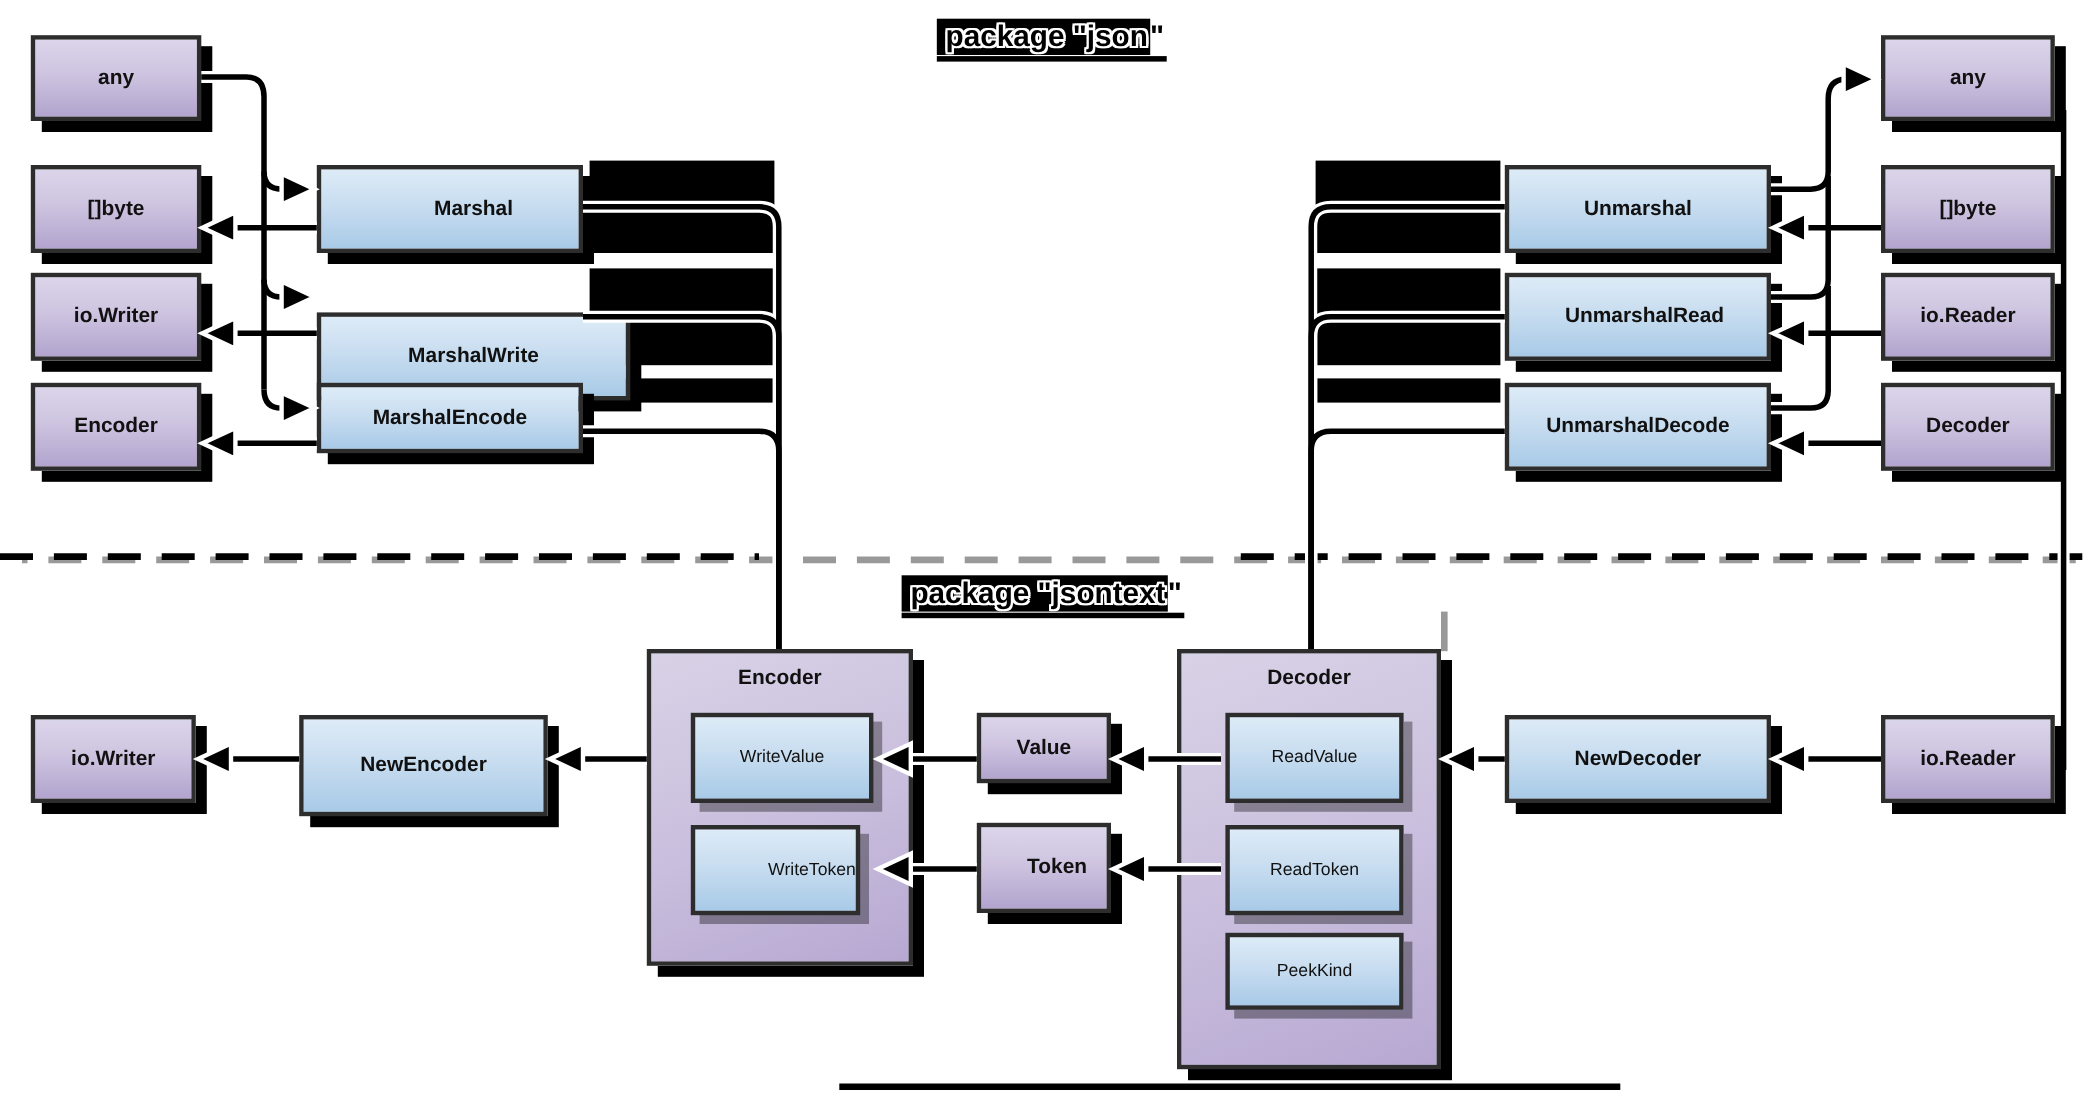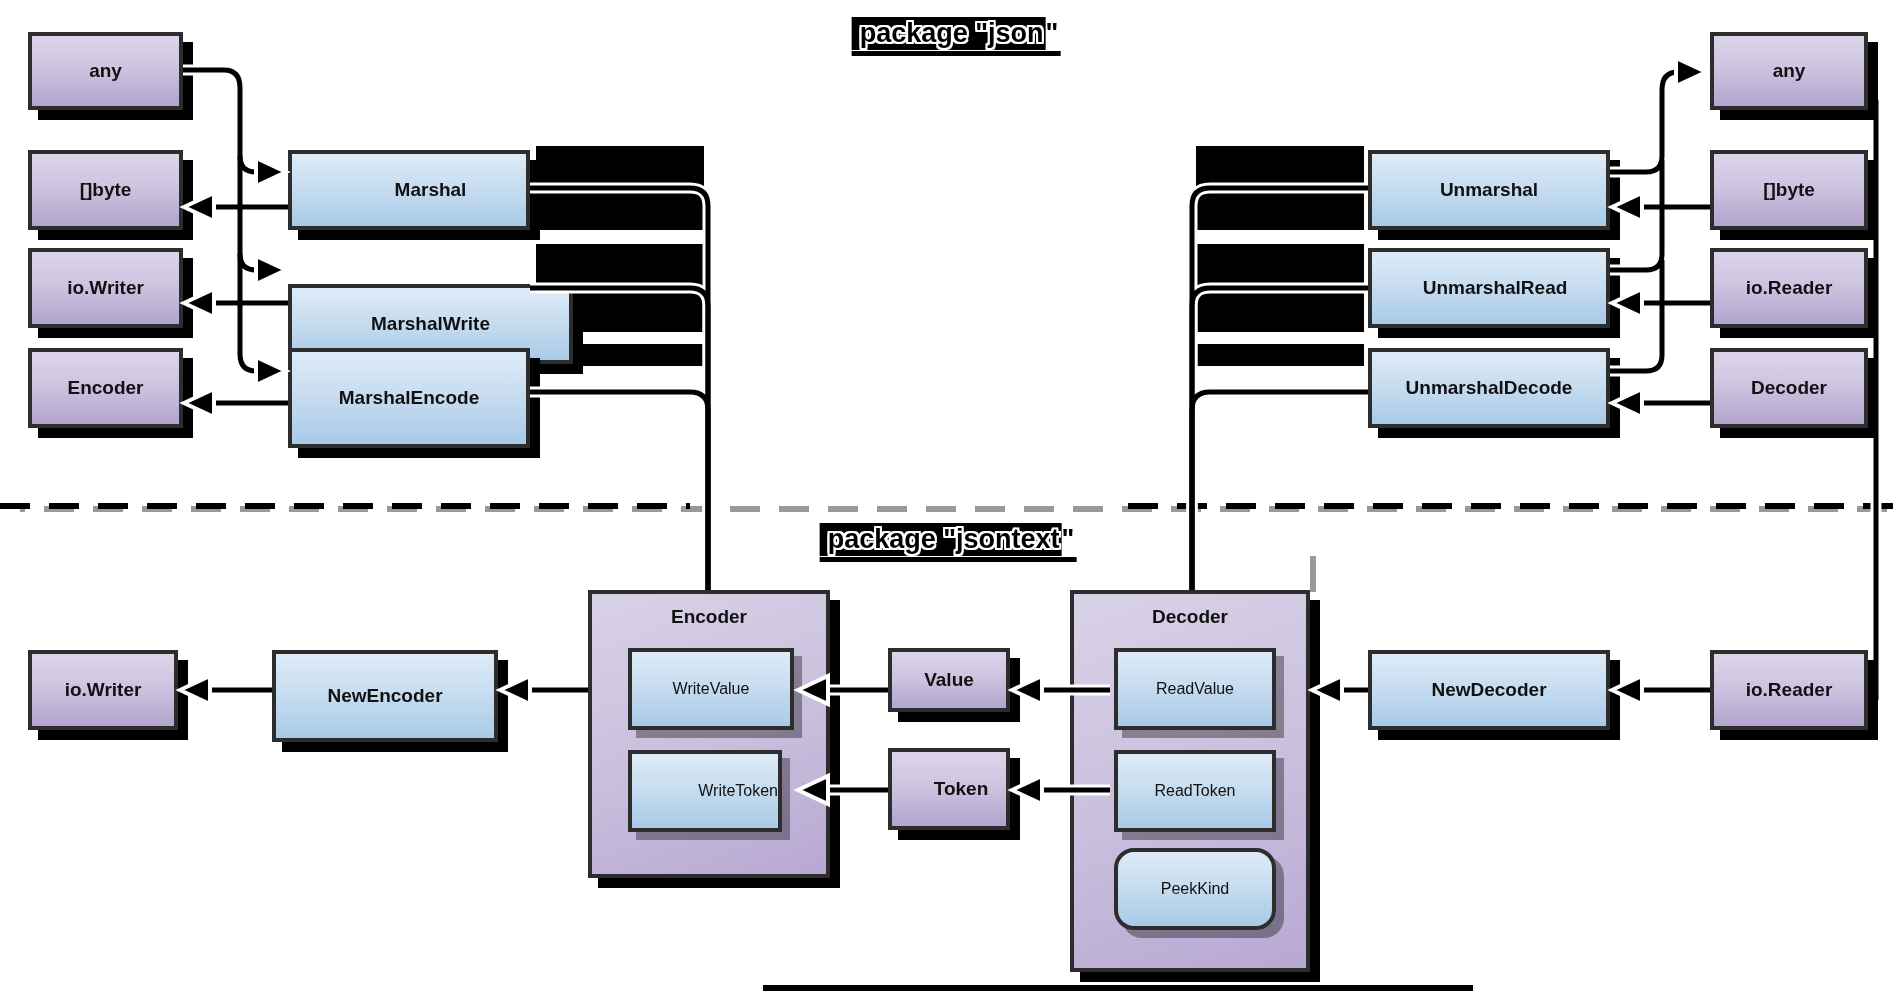--- a/index.html
+++ b/index.html
@@ -79,21 +79,21 @@
   <div class="box pbox" style="left:28px;top:348px;width:155px;height:80px;">
       <span>Encoder</span>
     </div>
 
   <div class="box bbox" style="left:288px;top:150px;width:242px;height:80px;padding-left:43px;">
       <span>Marshal</span>
     </div>
   <div class="box bbox" style="left:288px;top:248px;width:285px;height:80px;margin-top:36px;">
       <span>MarshalWrite</span>
     </div>
-  <div class="box bbox" style="left:288px;top:348px;width:242px;height:100px;">
+  <div class="box bbox" style="left:288px;top:348px;width:242px;height:64px;">
       <span>MarshalEncode</span>
     </div>
 
   <div class="box bbox" style="left:1368px;top:150px;width:242px;height:80px;">
       <span>Unmarshal</span>
     </div>
   <div class="box bbox" style="left:1368px;top:248px;width:242px;height:80px;padding-left:12px;">
       <span>UnmarshalRead</span>
     </div>
   <div class="box bbox" style="left:1368px;top:348px;width:242px;height:80px;">
@@ -143,21 +143,21 @@
     </div>
 
   <div class="cont" style="left:1070px;top:590px;width:240px;height:382px;">
     <div class="cont-title">Decoder</div>
     <div class="mbox" style="left:40px;top:54px;width:162px;height:82px;">
         <span>ReadValue</span>
       </div>
     <div class="mbox" style="left:40px;top:156px;width:162px;height:82px;">
         <span>ReadToken</span>
       </div>
-    <div class="mbox" style="left:40px;top:254px;width:162px;height:82px;border-radius:20px;">
+    <div class="mbox" style="left:40px;top:254px;width:162px;height:70px;">
         <span>PeekKind</span>
       </div>
   </div>
 
   <div class="box bbox" style="left:1368px;top:650px;width:242px;height:80px;">
       <span>NewDecoder</span>
     </div>
   <div class="box pbox" style="left:1710px;top:650px;width:158px;height:80px;">
       <span>io.Reader</span>
     </div>

